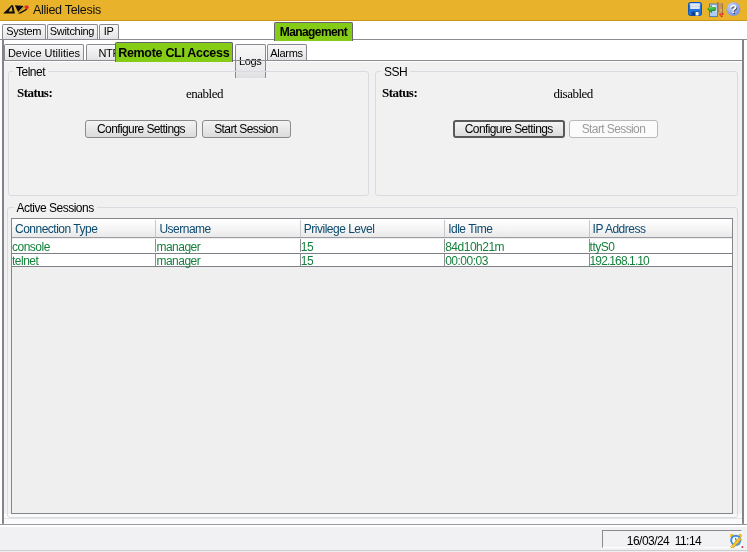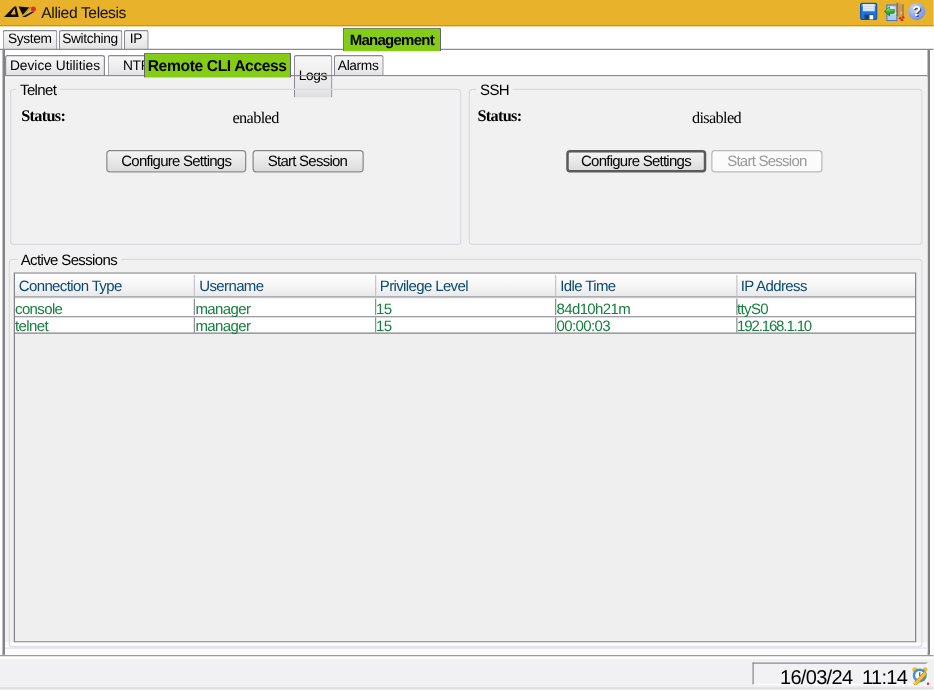--- a/index.html
+++ b/index.html
@@ -43,21 +43,21 @@
   
   #band{left:4px;top:513.5px;width:738px;height:10.5px;background:#fbfbfc;}
   #bandline{left:4px;top:517.5px;width:738px;height:1px;background:#e2e5e9;}
   #groove{left:0;top:524.3px;width:747px;height:1.2px;background:#9a9aa1;}
   #groove2{left:0;top:525.5px;width:747px;height:1px;background:#ffffff;}
   #sbar{left:0;top:526.5px;width:747px;height:23px;background:#f1f1f3;}
   #bline{left:0;top:549.5px;width:747px;height:1.5px;background:#cccdd2;}
   #bline2{left:0;top:551px;width:747px;height:1px;background:#efeff0;}
   #datebox{left:601.5px;top:529.5px;width:140px;height:18px;box-sizing:border-box;background:#f2f2f4;
           border-top:1.5px solid #8a8a90;border-left:1.5px solid #8a8a90;border-bottom:1.5px solid #ffffff;border-right:1.5px solid #ffffff;}
-  #datetxt{left:624px;top:533.5px;width:80px;text-align:center;font-size:16px;letter-spacing:-0.55px;color:#000;white-space:pre;}
+  #datetxt{left:624px;top:533.5px;width:80px;text-align:center;font-size:12px;letter-spacing:-0.55px;color:#000;white-space:pre;}
 </style>
 </head>
 <body>
 <div id="root">
   <div class="abs" id="topbar"></div>
   <svg class="abs" style="left:2px;top:3px;" width="27" height="13" viewBox="2 3 27 13">
     <polygon points="3.2,13.5 11.4,5.2 13,5.2 15,13.5" fill="#0d0d0d"></polygon>
     <polygon points="8.6,11.6 11.6,6.6 12.5,11.6" fill="#E9B22B"></polygon>
     <polygon points="14.8,5.2 24.7,6.0 18.4,12.6" fill="#0d0d0d"></polygon>
     <line x1="24" y1="5.95" x2="18.1" y2="12.6" stroke="#E9B22B" stroke-width="0.9"></line>

